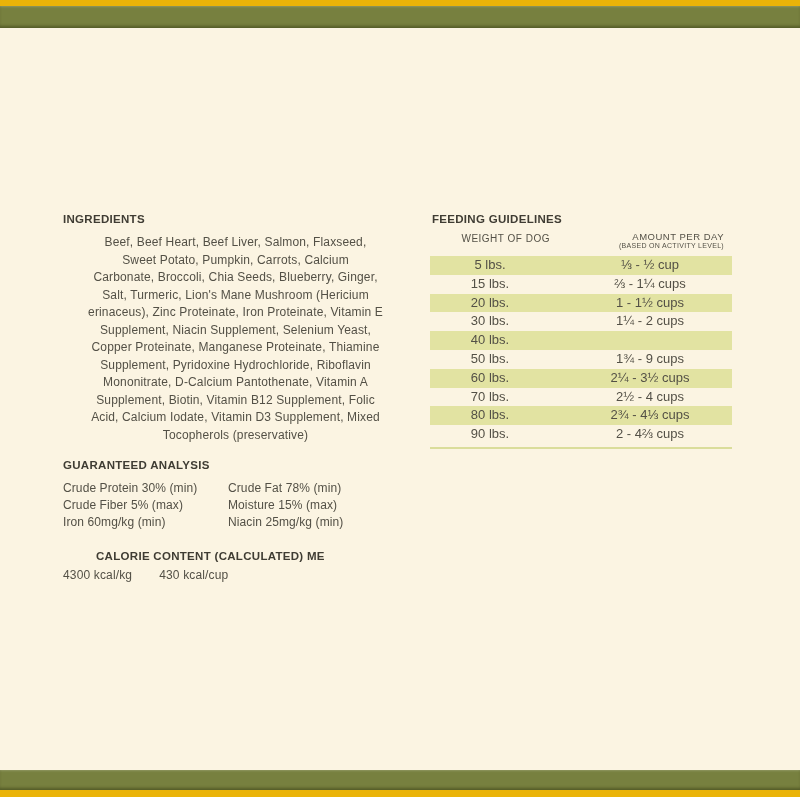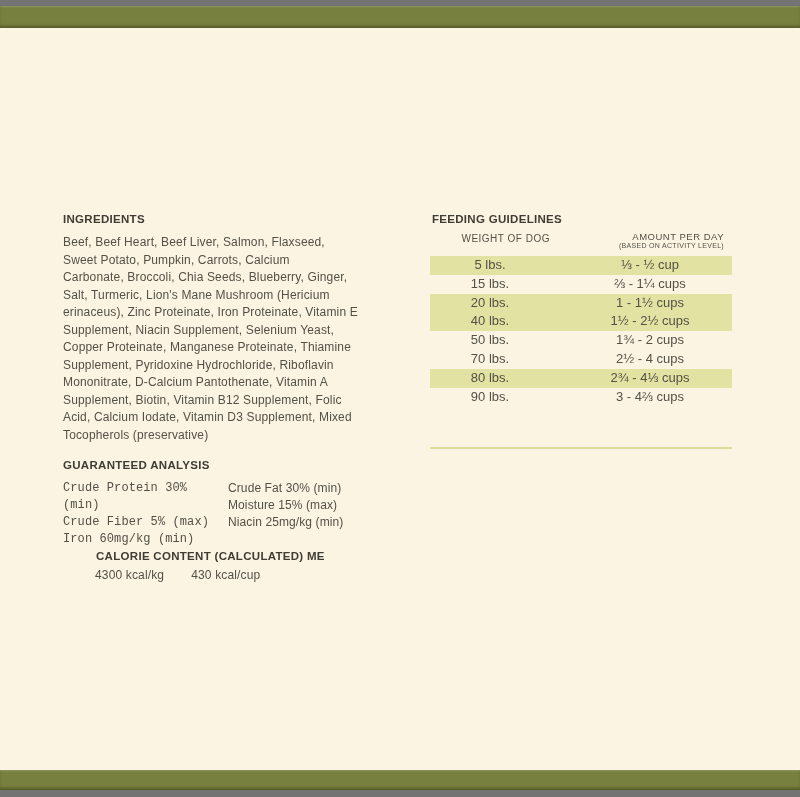--- a/index.html
+++ b/index.html
@@ -5,45 +5,45 @@
   :root{
     --band-olive:#77803f;
     --background-cream:#fbf4e2;
     --row-highlight:#e2e3a2;
     --rule-line:#dadd9b;
     --text:#535046;
     --heading:#3f3c33;
   }
   *{margin:0;padding:0;box-sizing:border-box;}
   body{background:#ffffff;font-family:"Liberation Sans", sans-serif;}
-  .page{position:relative;width:800px;height:797px;background:#737373;overflow:hidden;}
+  .page{position:relative;width:800px;height:797px;background:#eab308;overflow:hidden;}
 
   .band{position:absolute;left:0;width:800px;background:var(--band-olive);
         box-shadow:inset 0 -3px 3px -1px rgba(55,60,20,.55), inset 0 2px 2px -1px rgba(255,255,255,.18);}
   .band-top{top:6px;height:22px;}
   .band-bottom{top:770px;height:20px;}
 
   .label-area{position:absolute;left:0;top:28px;width:800px;height:742px;background:var(--background-cream);}
 
   .sec-title{font-size:11.5px;font-weight:bold;letter-spacing:.3px;color:var(--heading);}
 
   
   .ingredients{position:absolute;left:63px;top:185px;width:345px;}
   .ingredients .sec-title{margin-bottom:9px;}
-  .body-lines{font-size:12px;line-height:17.5px;letter-spacing:.15px;color:var(--text);}
+  .body-lines{font-size:12px;line-height:17.5px;letter-spacing:.15px;color:var(--text);text-align:center;}
 
   .analysis{position:absolute;left:63px;top:431px;width:345px;}
   .analysis .sec-title{margin-bottom:9px;}
   .ga-cols{display:flex;}
-  .ga-col1{width:165px;font-family:Liberation Mono, monospace;}
+  .ga-col1{width:165px;}
   .ga-col1,.ga-col2{font-size:12px;line-height:16.9px;letter-spacing:.1px;color:var(--text);}
 
   .calories{position:absolute;left:63px;top:522px;width:345px;}
   .calories .sec-title{margin-bottom:6px;margin-left:33px;}
-  .cal-values{display:flex;gap:27px;font-size:12px;letter-spacing:.15px;color:var(--text);margin-left:32px;}
+  .cal-values{display:flex;gap:27px;font-size:12px;letter-spacing:.15px;color:var(--text);}
 
   
   .fg-title{position:absolute;left:432px;top:185px;}
   .fg-header{position:absolute;left:430px;top:203px;width:302px;display:flex;align-items:flex-end;color:var(--text);}
   .fg-weight-header{width:120px;text-align:right;font-size:10px;letter-spacing:.5px;padding-bottom:5px;}
   .fg-amount-header{flex:1;text-align:right;padding-right:8px;}
   .fg-amount-header .line1{font-size:9.5px;letter-spacing:.5px;}
   .fg-amount-header .line2{font-size:7px;letter-spacing:.3px;}
 
   .fg-rows{position:absolute;left:430px;top:228px;width:302px;}
@@ -83,21 +83,21 @@
 
     <div class="analysis">
       <div class="sec-title">GUARANTEED ANALYSIS</div>
       <div class="ga-cols">
         <div class="ga-col1">
             <div>Crude Protein 30% (min)</div>
             <div>Crude Fiber 5% (max)</div>
             <div>Iron 60mg/kg (min)</div>
           </div>
         <div class="ga-col2">
-            <div>Crude Fat 30% (min)</div>
+            <div>Crude Fat 78% (min)</div>
             <div>Moisture 15% (max)</div>
             <div>Niacin 25mg/kg (min)</div>
           </div>
       </div>
     </div>
 
     <div class="calories">
       <div class="sec-title">CALORIE CONTENT (CALCULATED) ME</div>
       <div class="cal-values">
         <span>4300 kcal/kg</span>
@@ -121,39 +121,46 @@
     <span class="a">⅓ - ½ cup</span>
   </div>
         <div class="fg-row">
     <span class="w">15 lbs.</span>
     <span class="a">⅔ - 1¼ cups</span>
   </div>
         <div class="fg-row hl">
     <span class="w">20 lbs.</span>
     <span class="a">1 - 1½ cups</span>
   </div>
+        <div class="fg-row">
+    <span class="w">30 lbs.</span>
+    <span class="a">1¼ - 2 cups</span>
+  </div>
         <div class="fg-row hl">
     <span class="w">40 lbs.</span>
-    <span class="a">1½ - 2½ cups</span>
   </div>
         <div class="fg-row">
     <span class="w">50 lbs.</span>
-    <span class="a">1¾ - 2 cups</span>
+    <span class="a">1¾ - 9 cups</span>
+  </div>
+        <div class="fg-row hl">
+    <span class="w">60 lbs.</span>
+    <span class="a">2¼ - 3½ cups</span>
   </div>
         <div class="fg-row">
     <span class="w">70 lbs.</span>
     <span class="a">2½ - 4 cups</span>
   </div>
         <div class="fg-row hl">
     <span class="w">80 lbs.</span>
     <span class="a">2¾ - 4⅓ cups</span>
   </div>
         <div class="fg-row">
     <span class="w">90 lbs.</span>
-    <span class="a">3 - 4⅔ cups</span>
+    <span class="a">2 - 4⅔ cups</span>
   </div>
       </div>
 
     <div class="fg-rule"></div>
 
   </div>
 
   <div class="band band-bottom"></div>
 
 </div>

